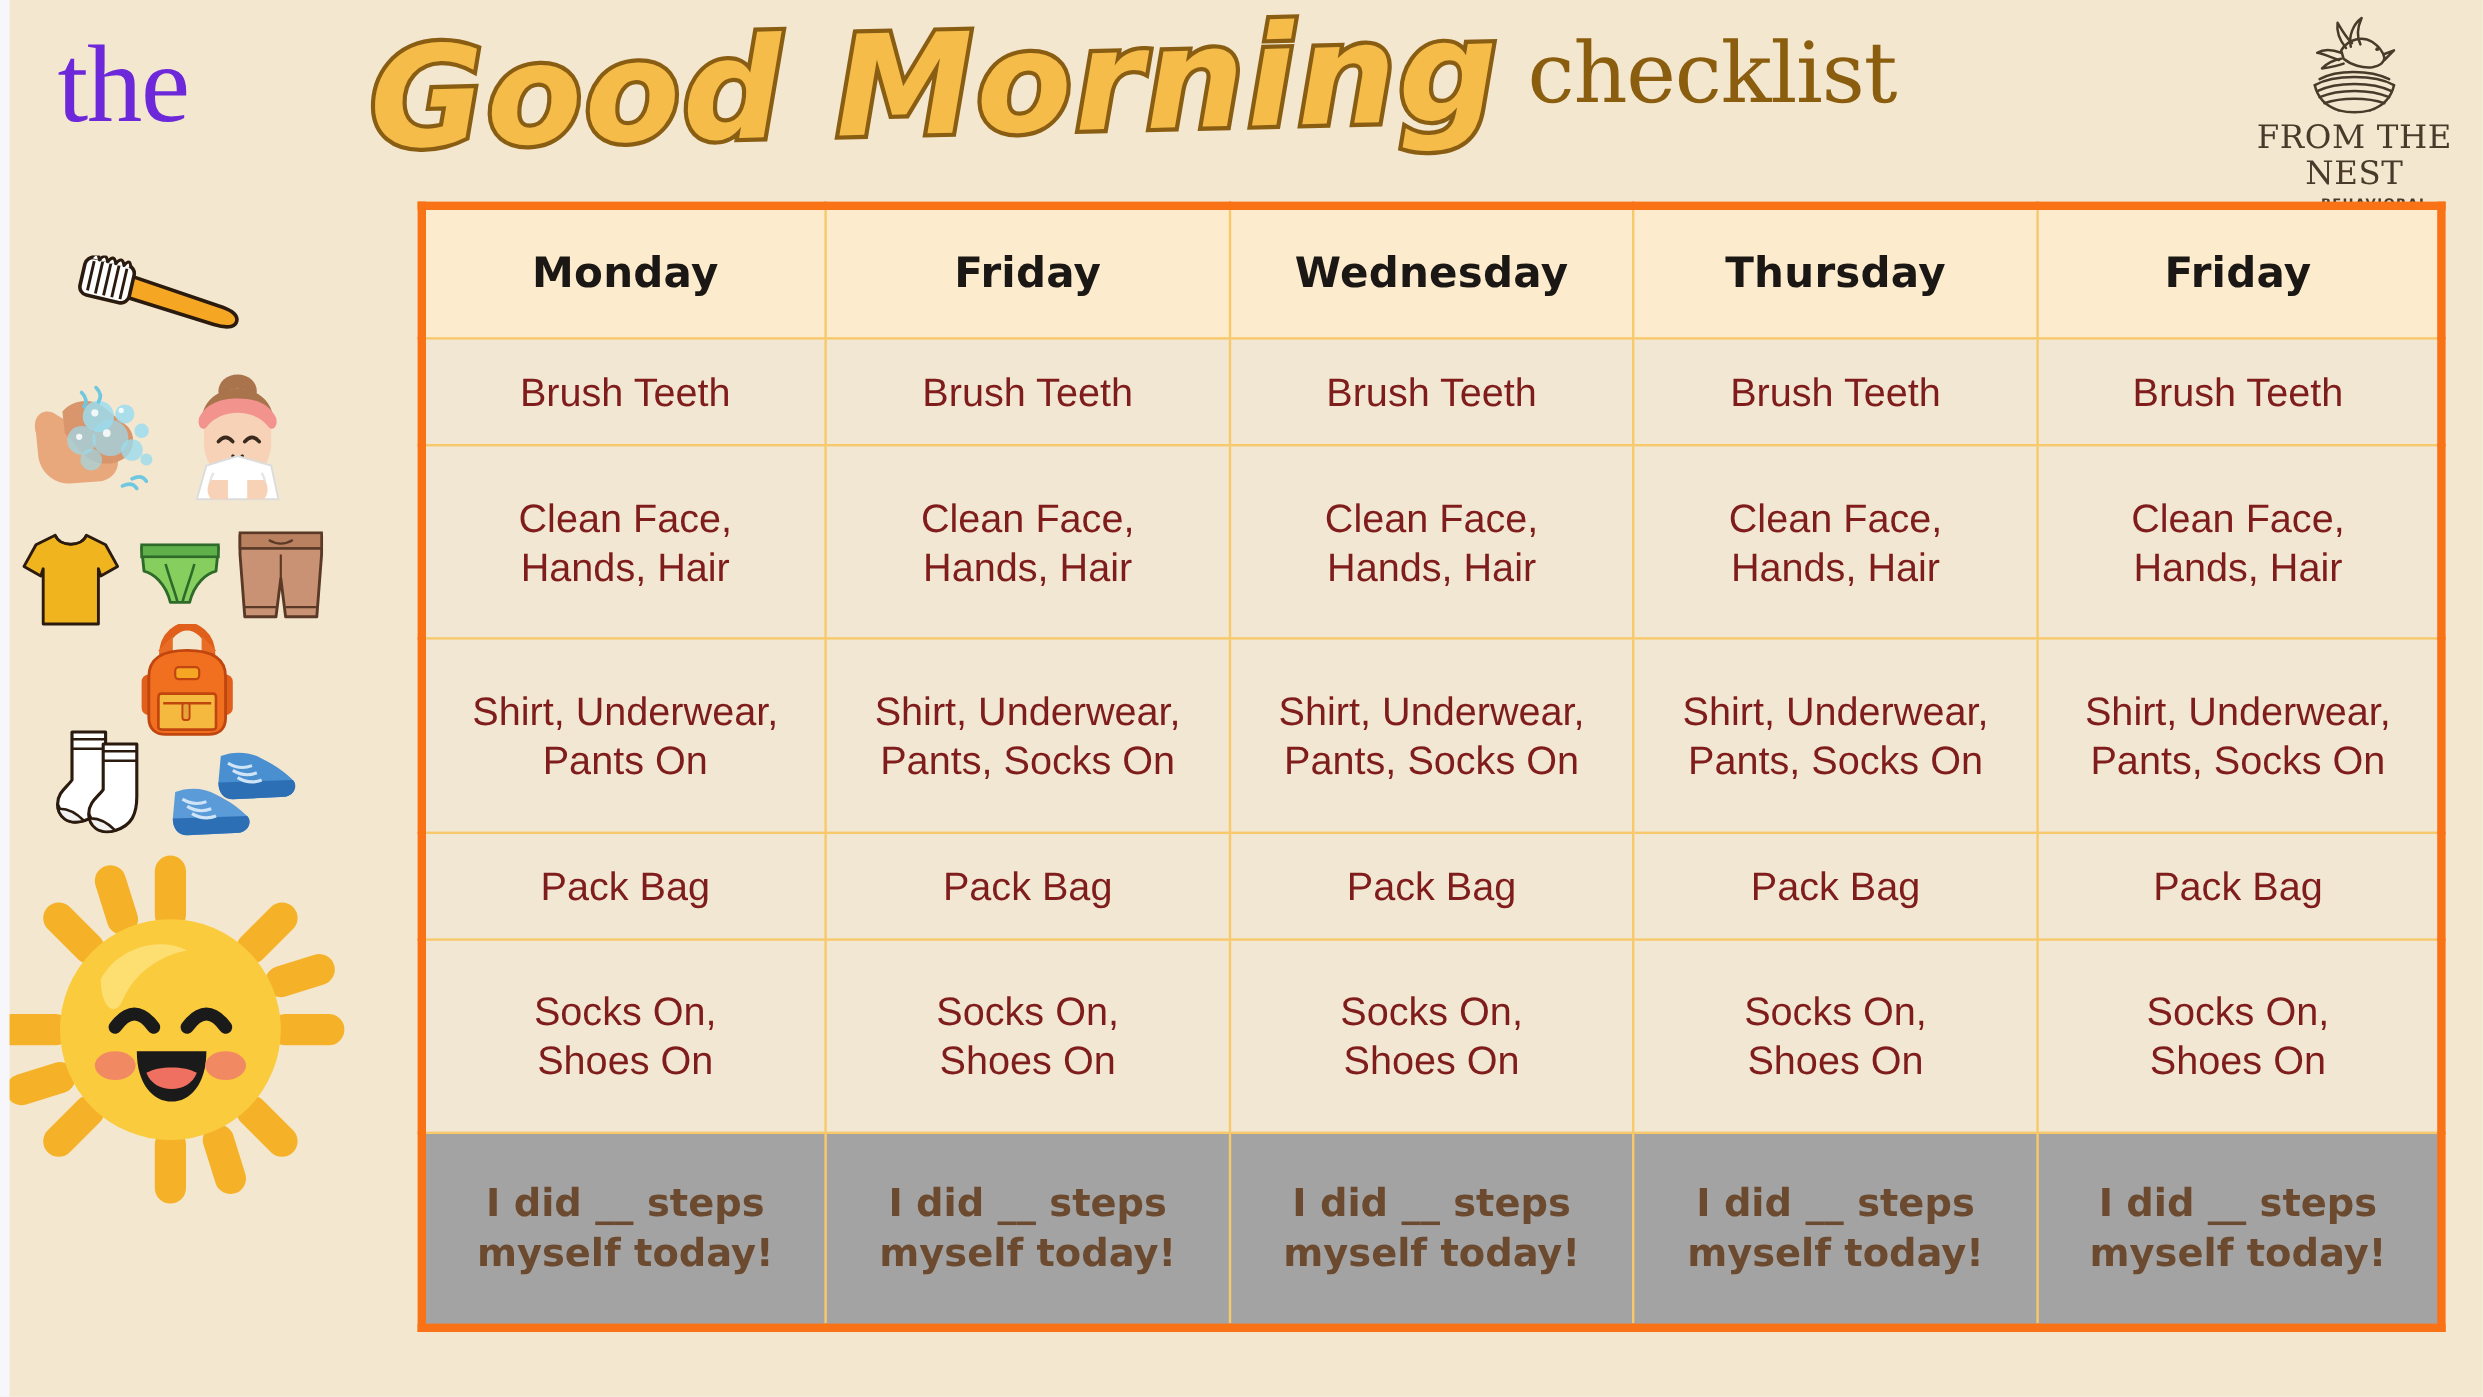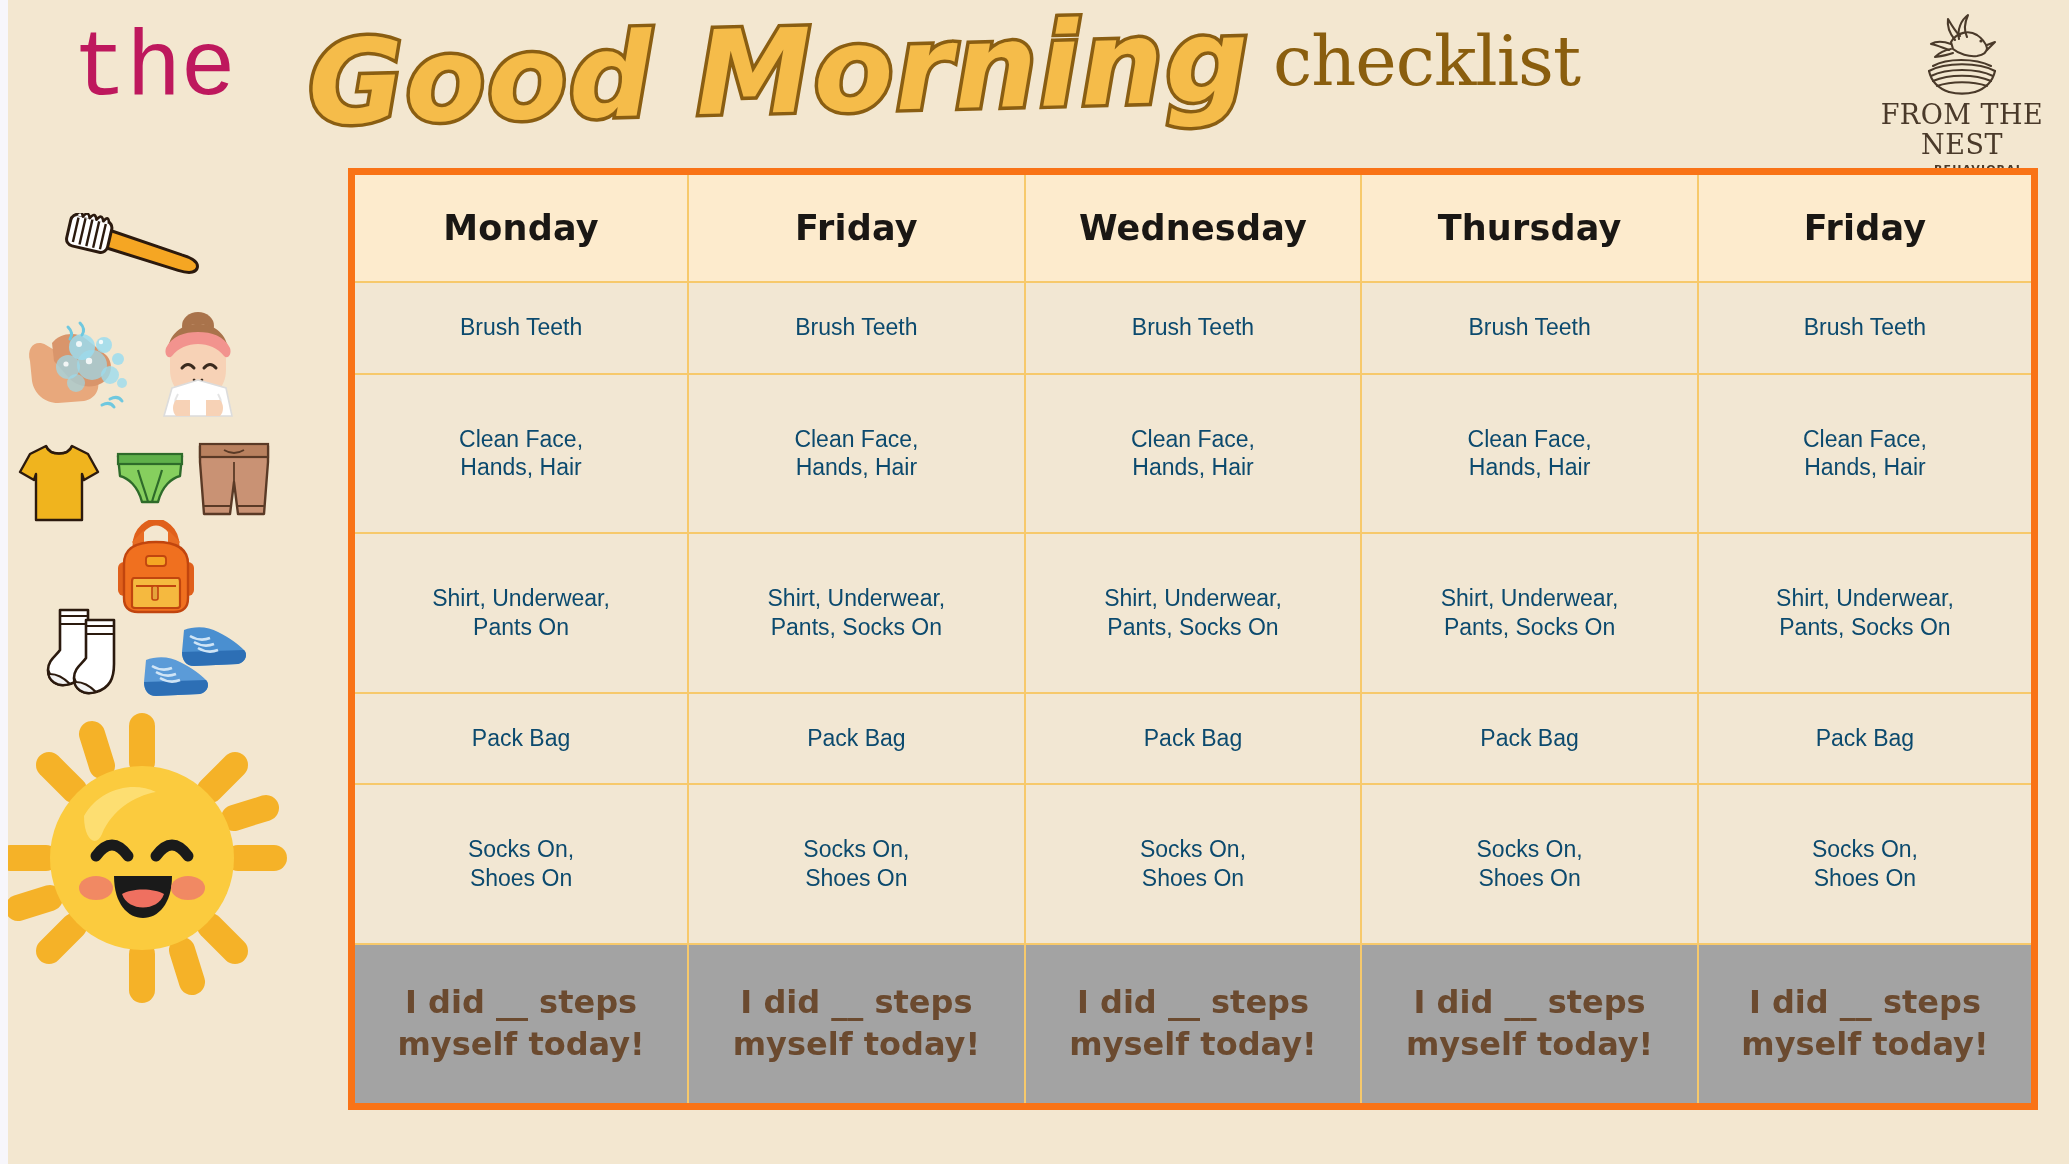--- a/index.html
+++ b/index.html
@@ -27,26 +27,26 @@
   
   #header {
     position: absolute;
     left: 0;
     top: 0;
     width: 2061px;
     height: 168px;
   }
   .title-the {
     position: absolute;
-    left: 64px;
+    left: 40px;
     top: 24px;
-    font-family: Liberation Mono, monospace;
+    font-family: Liberation Serif, serif;
     font-size: 92px;
     font-weight: 400;
-    color: #be185d;
+    color: #6d28d9;
     letter-spacing: -1px;
     line-height: 1;
   }
   .title-script {
     position: absolute;
     left: 300px;
     top: 2px;
     font-family: "DejaVu Sans", sans-serif;
     font-size: 116px;
     font-weight: bold;
@@ -135,23 +135,23 @@
     height: 98px;
     font-family: "DejaVu Sans", sans-serif;
     font-size: 35px;
     font-weight: bold;
     color: #1A1714;
     letter-spacing: 0.2px;
   }
   table.grid td.task {
     background: #F2E7D3;
     font-family: "Liberation Sans", sans-serif;
-    font-size: 23px;
+    font-size: 33px;
     font-weight: 400;
-    color: #0c4a6e;
+    color: #7f1d1d;
     line-height: 1.25;
   }
   table.grid td.footer-cell {
     background: #a3a3a3;
     font-family: "DejaVu Sans", sans-serif;
     font-size: 32px;
     font-weight: bold;
     color: #6B4A2F;
     line-height: 1.3;
     height: 150px;

